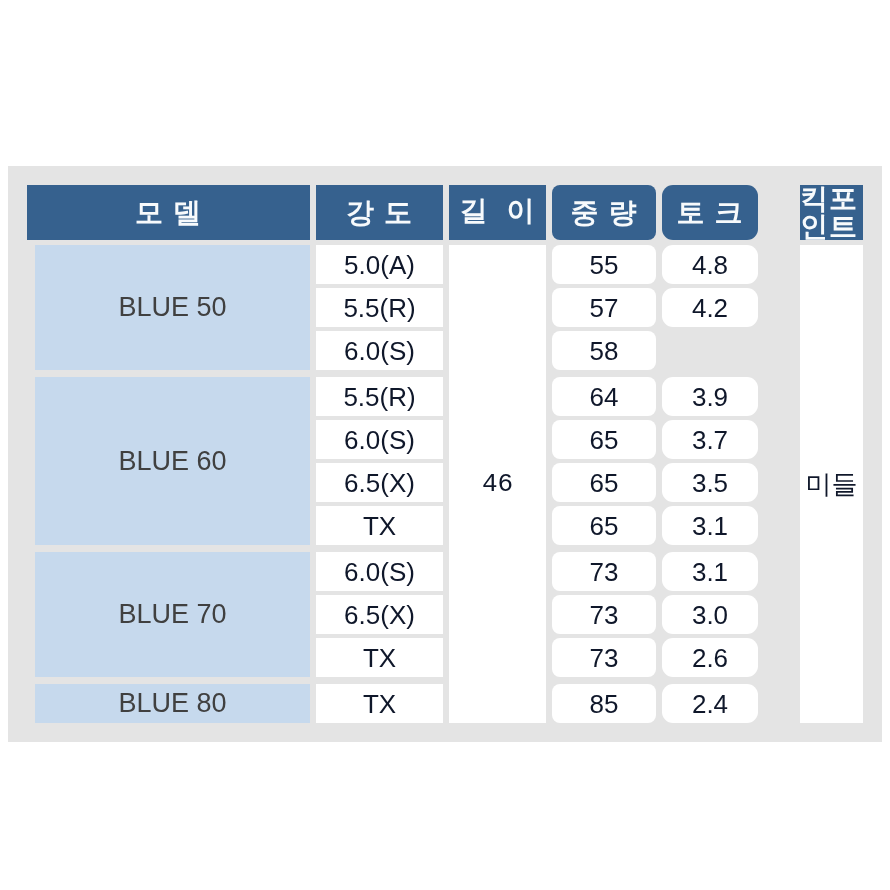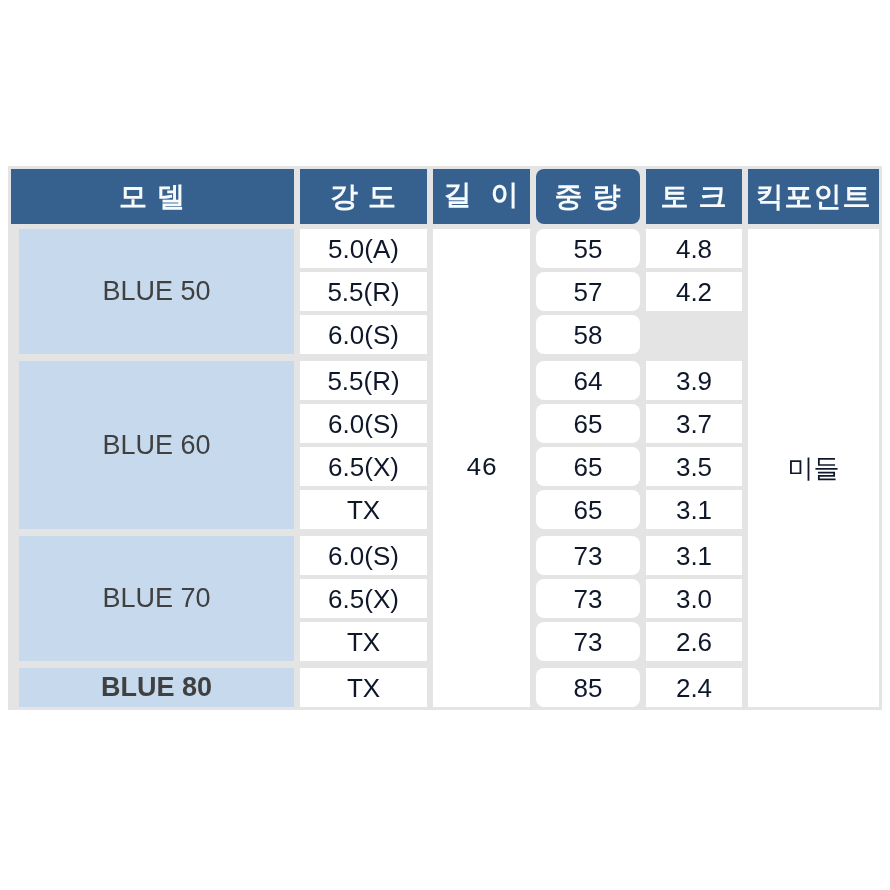--- a/index.html
+++ b/index.html
@@ -17,21 +17,21 @@
     background: #ffffff;
     overflow: hidden;
   }
   .spec-table {
     position: absolute;
     left: 8px;
     top: 166px;
     width: 874px;
     box-sizing: border-box;
     background: #e4e4e4;
-    padding: 3px;
+    padding: 19px;
     display: grid;
     grid-template-columns: 283px 127px 97px 104px 96px 1fr;
     
     grid-template-rows: 55px 5px 39px 4px 39px 4px 39px 7px 39px 4px 39px 4px 39px 4px 39px 7px 39px 4px 39px 4px 39px 7px 39px;
     column-gap: 6px;
   }
   .cell {
     background: #ffffff;
     display: flex;
     align-items: center;
@@ -51,37 +51,37 @@
   .model {
     background: #c6d9ed;
     color: #404040;
     font-size: 27px;
     margin-left: 8px;
   }
   .c1 { grid-column: 1; }
   .c2 { grid-column: 2; }
   .c3 { grid-column: 3; font-family: Liberation Mono, monospace; }
   .c4 { grid-column: 4; border-radius: 8px; }
-  .c5 { grid-column: 5; }
-  .c6 { grid-column: 6; }
+  .c5 { grid-column: 5; border-radius: 11px; }
+  .c6 { grid-column: 6; margin-left: 36px; }
   .rw1  { grid-row: 3; }
   .rw2  { grid-row: 5; }
   .rw3  { grid-row: 7; }
   .rw4  { grid-row: 9; }
   .rw5  { grid-row: 11; }
   .rw6  { grid-row: 13; }
   .rw7  { grid-row: 15; }
   .rw8  { grid-row: 17; }
   .rw9  { grid-row: 19; }
   .rw10 { grid-row: 21; }
   .rw11 { grid-row: 23; }
   .m1 { grid-row: 3 / 8; }
   .m2 { grid-row: 9 / 16; }
   .m3 { grid-row: 17 / 22; }
-  .m4 { grid-row: 23 / 24; font-weight: bold; }
+  .m4 { grid-row: 23 / 24; }
   .full { grid-row: 3 / 24; }
 </style>
 </head>
 <body>
 
 <div class="page">
   <div class="spec-table">
 
     <div class="cell hd c1">모 델</div>
     <div class="cell hd c2">강 도</div>

